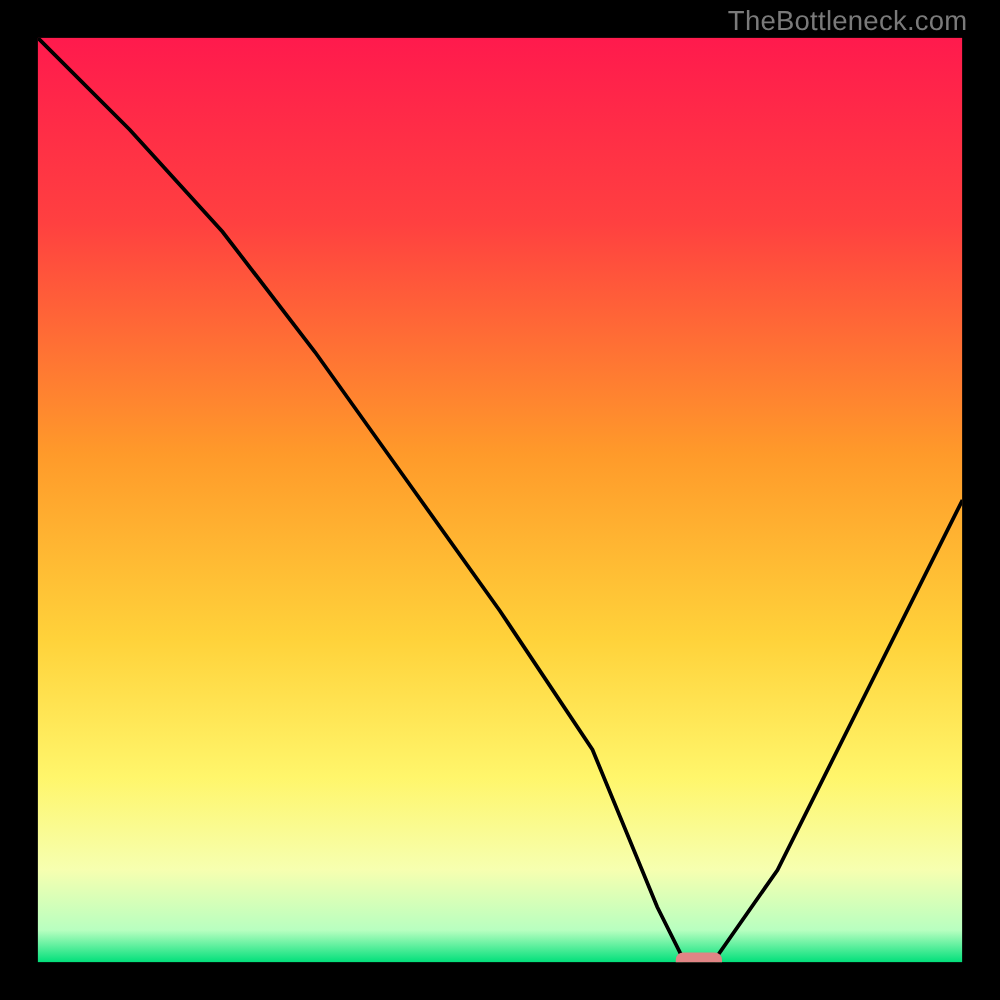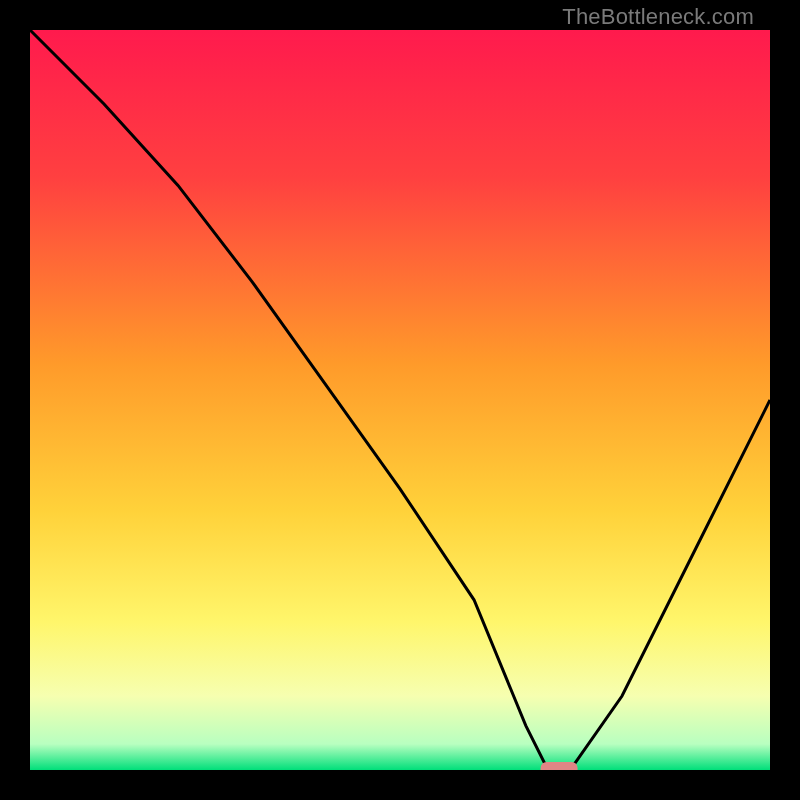--- a/index.html
+++ b/index.html
@@ -30,21 +30,21 @@
   .gradient {
     position: absolute;
     left: 0;
     top: 0;
     width: 740px;
     height: 740px;
   }
   .watermark {
     position: absolute;
     top: 4px;
-    right: 46px;
+    right: 26px;
     color: #7a7a7a;
     font-size: 22px;
     font-weight: 500;
     letter-spacing: 0.2px;
   }
   svg {
     position: absolute;
     left: 0;
     top: 0;
   }

